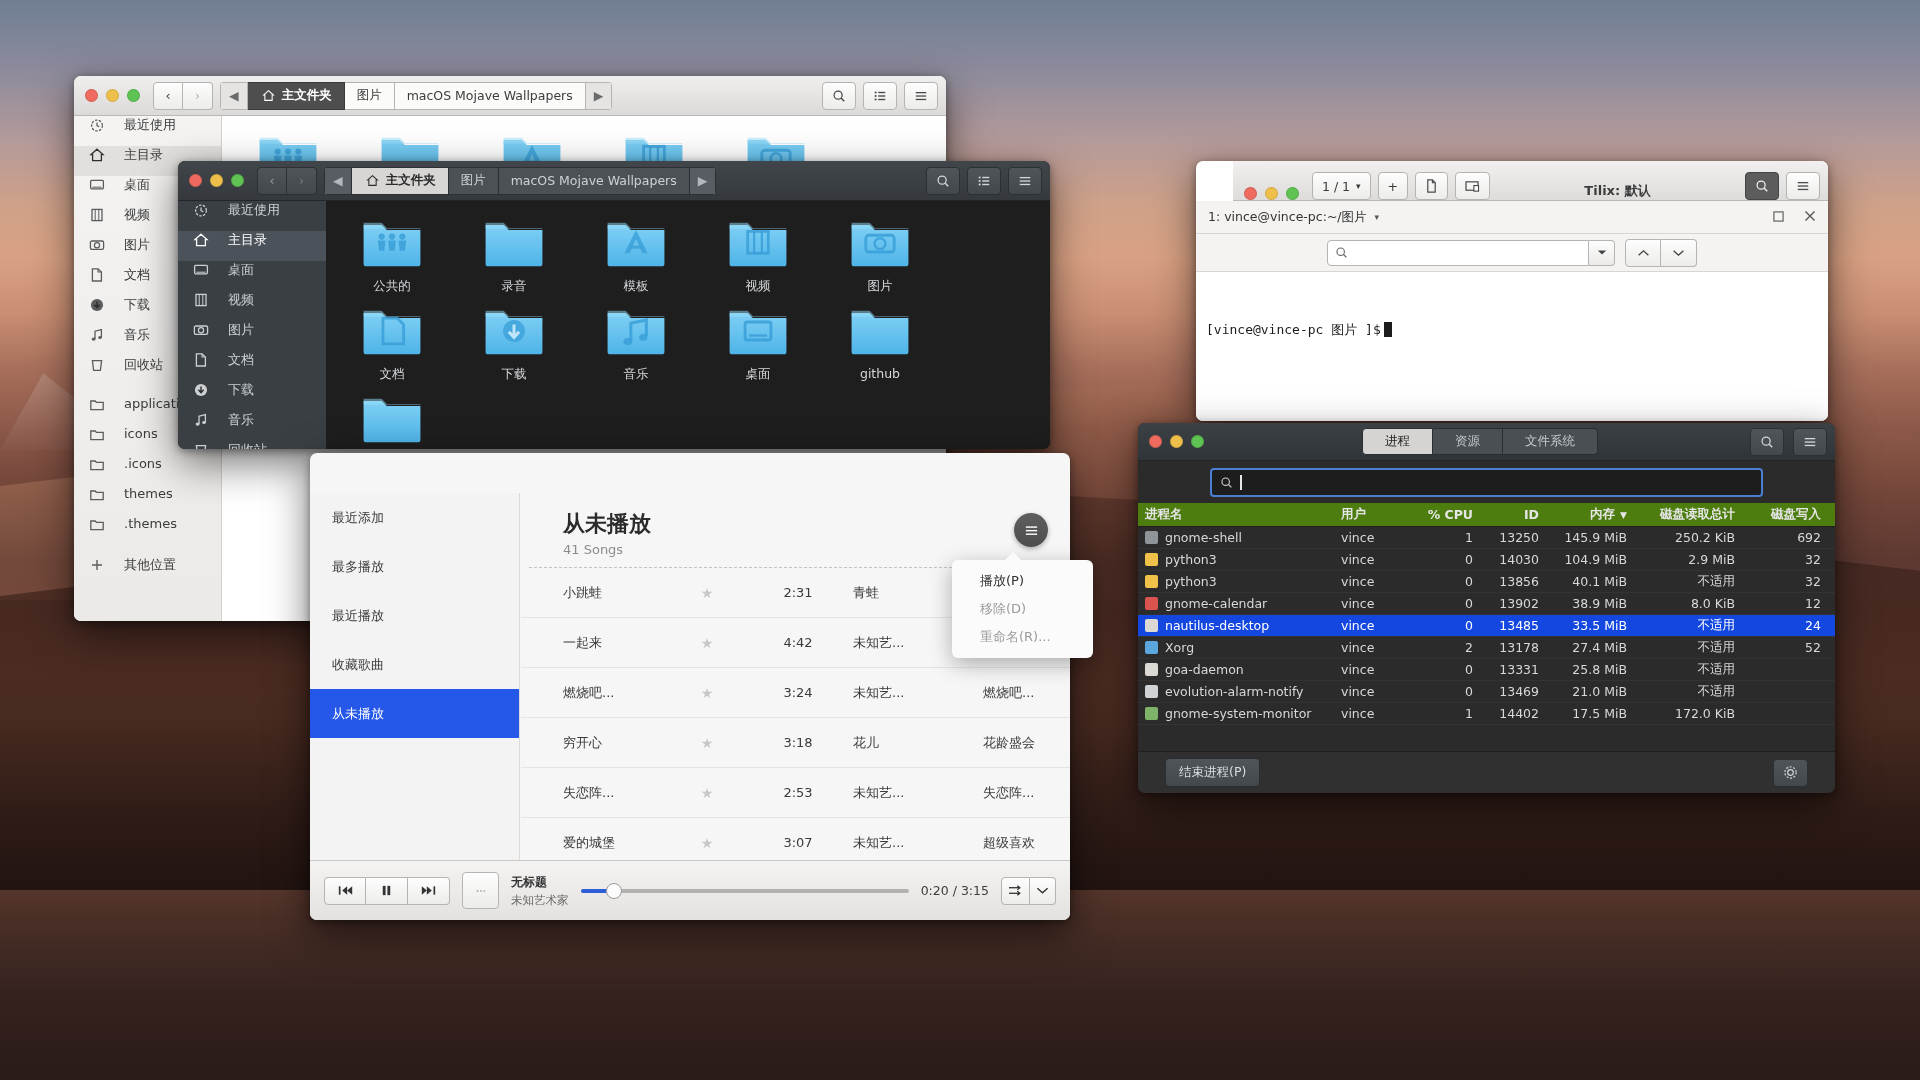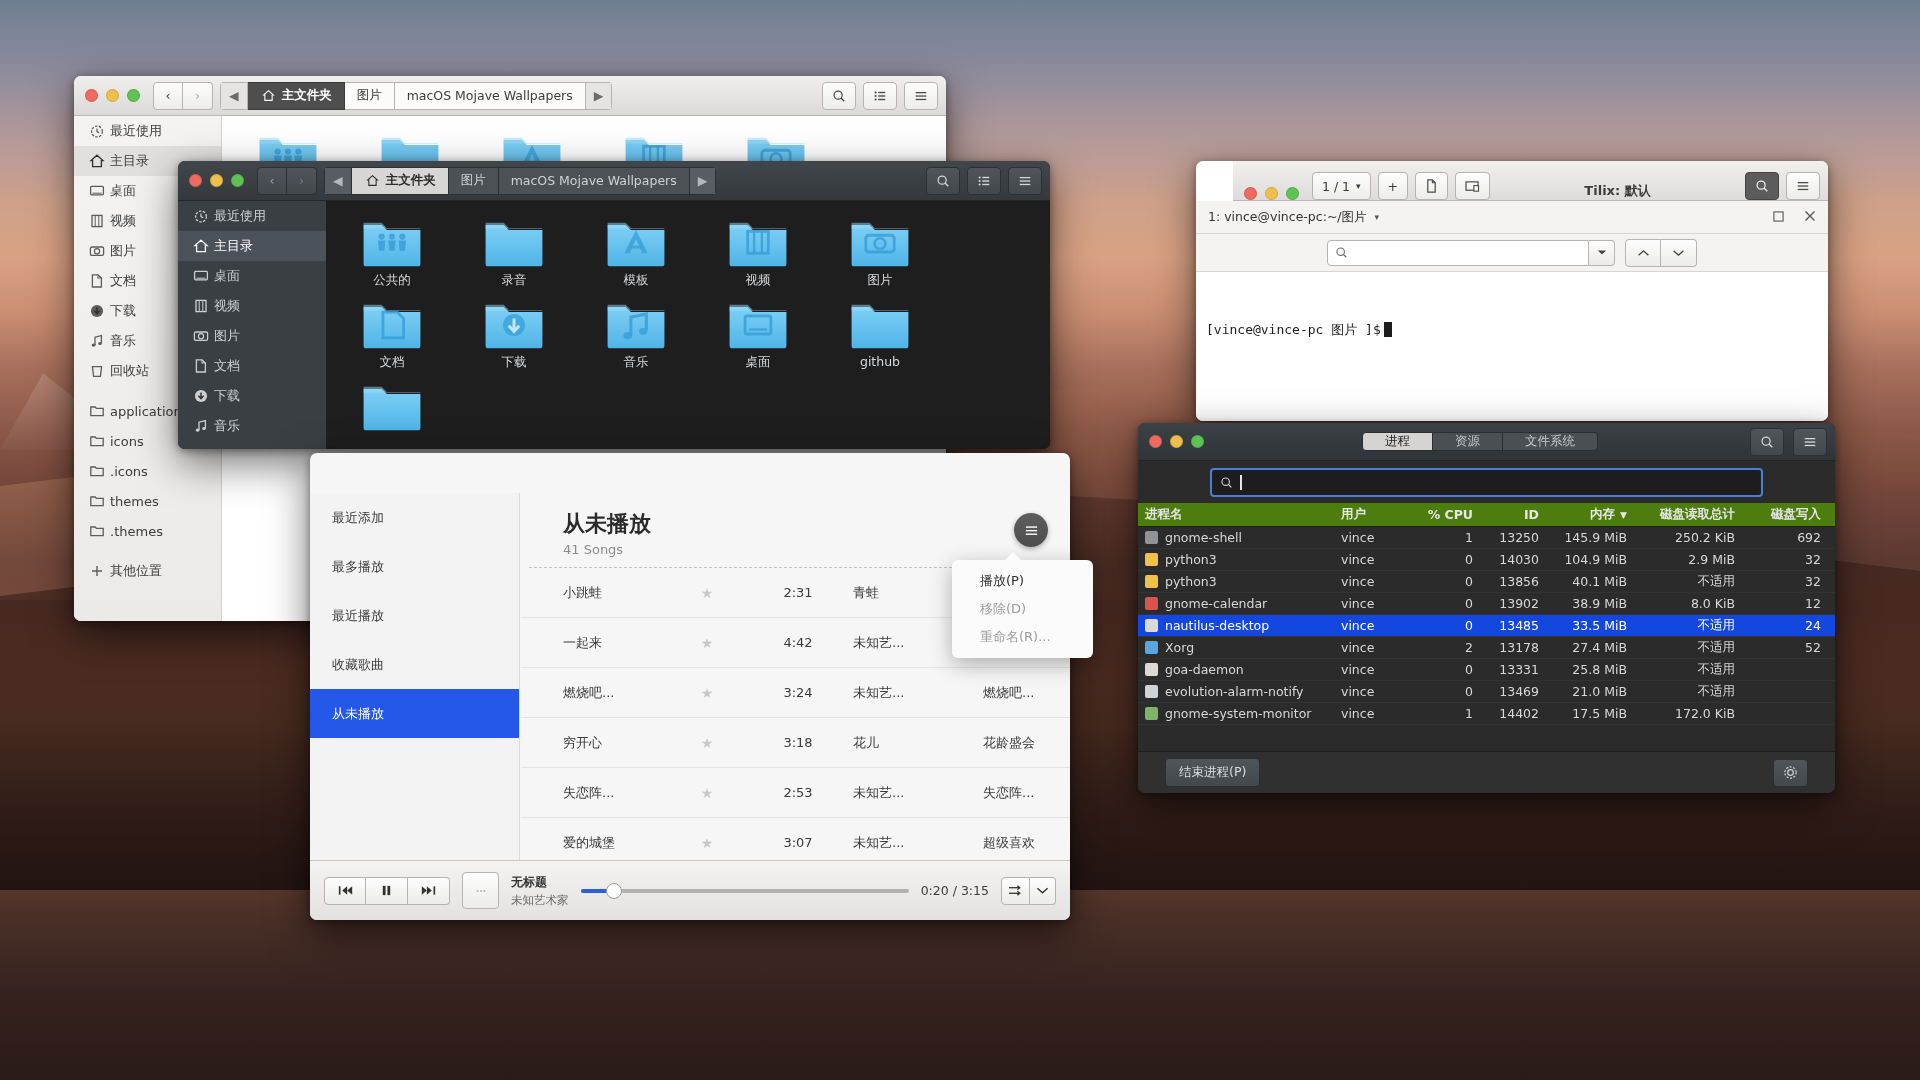--- a/index.html
+++ b/index.html
@@ -79,34 +79,34 @@
   .crumbs.light .crumb:first-child { border-left-width: 1px; }
   .crumbs.light .crumb.active { background: #4e4e4e; color: #fff; border-color: #3a3a3a; font-weight: bold; }
   .crumbs.light .crumb.arrow { background: #e6e4e2; padding: 0 8px; color: #6b6b6b; }
   .crumbs.dark .crumb { background: #4c5156; border: 1px solid #2c3034; border-left-width: 0; color: #ced1d4; }
   .crumbs.dark .crumb:first-child { border-left-width: 1px; }
   .crumbs.dark .crumb.active { background: #d8d6d4; color: #2c2c2c; font-weight: bold; }
   .crumbs.dark .crumb.arrow { background: #585d63; padding: 0 8px; color: #b4b8bc; }
   .spacer { flex: 1; }
 
   
-  .side-row { display: flex; align-items: center; gap: 5px; height: 30px; padding: 0 14px; font-size: 13px; white-space: nowrap; }
+  .side-row { display: flex; align-items: flex-start; gap: 19px; height: 30px; padding: 0 14px; font-size: 13px; white-space: nowrap; }
   .ico { width: 17px; height: 17px; display: inline-flex; align-items: center; justify-content: center; flex: 0 0 17px; }
   .ico svg { display: block; }
 
   
   #win-files-light { left: 74px; top: 76px; width: 872px; height: 545px; background: #fff; }
   #win-files-light .sidebar { position: absolute; left: 0; top: 40px; width: 148px; bottom: 0;
       background: linear-gradient(180deg,#f4f3f2,#eceae8); border-right: 1px solid #d3d0cd; }
   #win-files-light .side-row { color: #3c3c3c; }
   #win-files-light .side-row.sel { background: #e2e0dd; }
   #win-files-light .content { position: absolute; left: 148px; top: 40px; right: 0; bottom: 0; background: #ffffff; }
   .folder-grid { display: flex; flex-wrap: wrap; padding: 16px 22px; gap: 10px 34px; }
   .folder-cell { width: 88px; text-align: center; }
-  .folder-lbl { margin-top: 0; font-size: 12.5px; }
+  .folder-lbl { margin-top: 6px; font-size: 12.5px; }
 
   
   #win-files-dark { left: 178px; top: 161px; width: 872px; height: 288px; background: #1f1f1f; }
   #win-files-dark .sidebar { position: absolute; left: 0; top: 40px; width: 148px; bottom: 0; background: #3a3f44; }
   #win-files-dark .side-row { color: #cdd0d3; }
   #win-files-dark .side-row.sel { background: #4c5259; color: #fff; }
   #win-files-dark .content { position: absolute; left: 148px; top: 40px; right: 0; bottom: 0; background: #1e1e1e; }
   #win-files-dark .folder-lbl { color: #d6d9dc; }
 
   
@@ -166,21 +166,21 @@
   .sdrop { width: 26px; height:26px; display:flex; align-items:center; justify-content:center;
       background: linear-gradient(180deg,#fdfdfd,#eceae8); border:1px solid #b6b3b0; border-left:0; border-radius:0 4px 4px 0; }
   #win-term .termbody { position:absolute; left:0; right:0; top:151px; bottom:0; background:#fff;
       font-family:"DejaVu Sans Mono","Liberation Mono",monospace; font-size:13px; color:#1c1c1c; padding:9px 10px; }
   .cursor { display:inline-block; width:8px; height:15px; background:#1c1c1c; vertical-align:-3px; margin-left:3px; }
 
   
   #win-sysmon { left: 1138px; top: 423px; width: 697px; height: 370px; background: #2b2b2b; }
   #win-sysmon .smtitle { display:flex; align-items:center; gap:9px; height:38px; padding:0 8px;
       background: linear-gradient(180deg,#3c4146,#2f3438); border-bottom:1px solid #212528; }
-  .smtabs { display:flex; height:27px; margin: 0 auto; align-items: center; }
+  .smtabs { display:flex; height:27px; margin: 0 auto; }
   .smtab { display:flex; align-items:center; justify-content:center; padding:0 22px; font-size:12.5px;
       background:#4a4f54; border:1px solid #2a2e32; border-left-width:0; color:#c6c9cc; }
   .smtab:first-child { border-left-width:1px; border-radius:4px 0 0 4px; }
   .smtab:last-child { border-radius:0 4px 4px 0; }
   .smtab.active { background:#d6d4d2; color:#262626; }
   .smsearchrow { height:42px; display:flex; align-items:center; justify-content:center; background:#2b2b2b; }
   .smsearch { width:553px; height:29px; display:flex; align-items:center; gap:7px; padding:0 8px;
       background:#1d1d1d; border:2px solid #4a7fd4; border-radius:4px; }
   .smcursor { display:inline-block; width:2px; height:15px; background:#e6e6e6; }
   .ptable { font-size:12.5px; color:#d8d8d8; }

